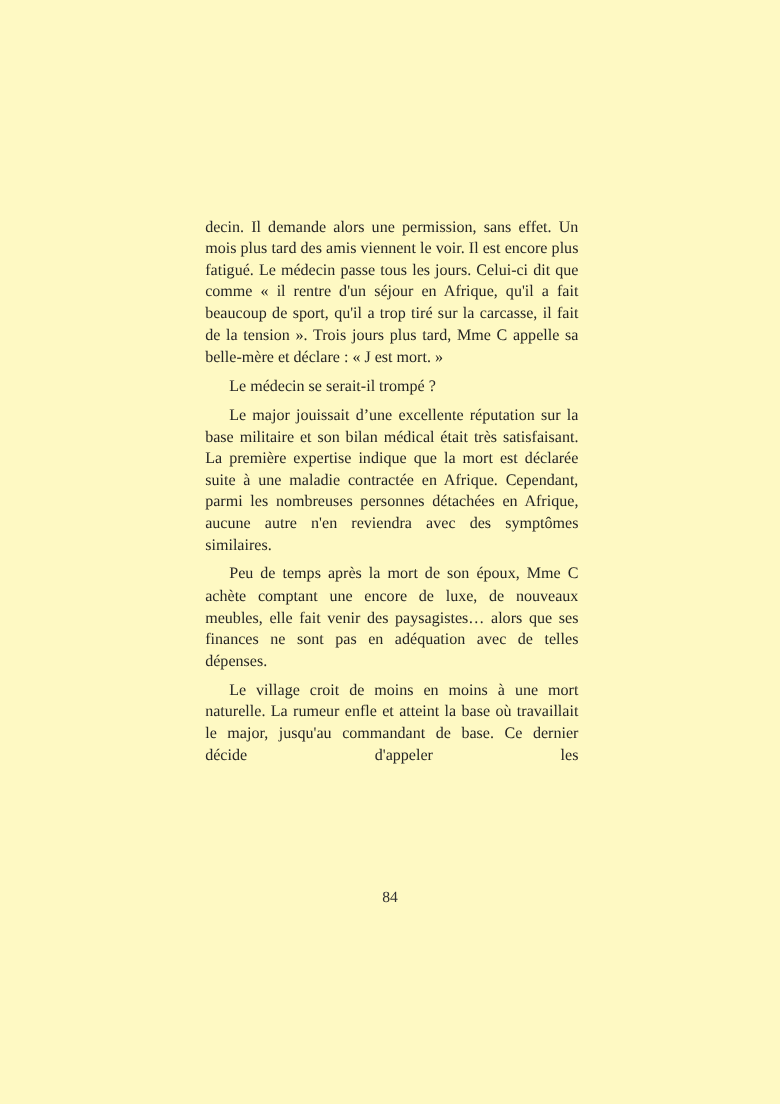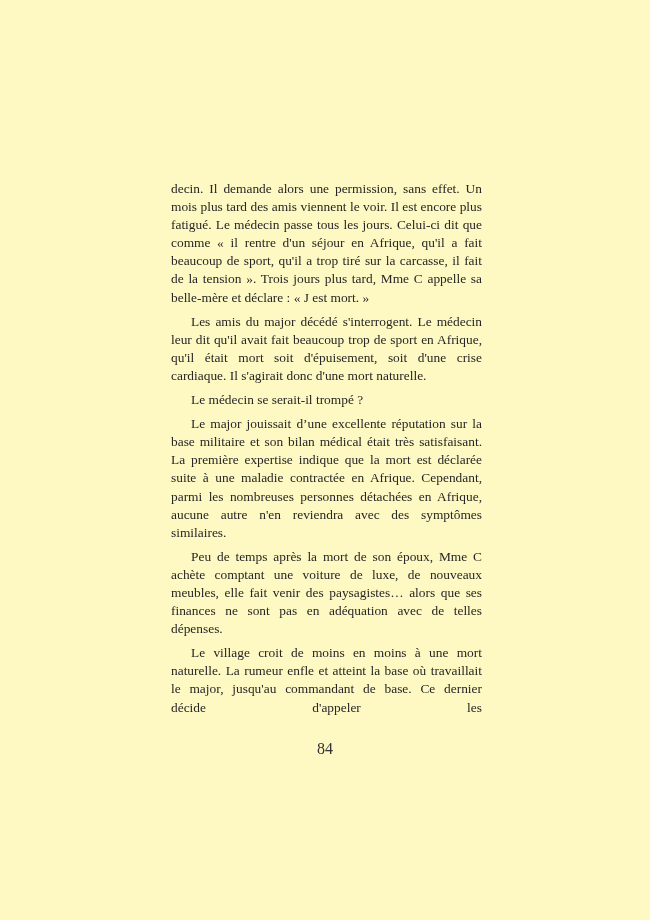--- a/index.html
+++ b/index.html
@@ -43,30 +43,29 @@
   .para.last {
     text-align-last: justify;
   }
   .page-number {
     position: absolute;
     left: 0;
     width: 650px;
     top: 740px;
     text-align: center;
     font-family: "Liberation Serif", "DejaVu Serif", serif;
-    font-size: 16px;
+    font-size: 13px;
     color: #333333;
   }
 </style>
 </head>
 <body>
 
 <div class="page">
   <div class="text-block">
     <p class="para no-indent">decin. Il demande alors une permission, sans effet. Un mois plus tard des amis viennent le voir. Il est encore plus fatigué. Le médecin passe tous les jours. Celui-ci dit que comme « il rentre d'un séjour en Afrique, qu'il a fait beaucoup de sport, qu'il a trop tiré sur la carcasse, il fait de la tension ». Trois jours plus tard, Mme C appelle sa belle-mère et déclare : « J est mort. »</p>
-    <p class="para">Les amis du major décédé s'interrogent. Le médecin leur dit qu'il avait fait beaucoup trop de sport en Afrique, qu'il était mort soit d'épuisement, soit d'une crise cardiaque. Il s'agirait donc d'une mort naturelle.</p>
     <p class="para">Le médecin se serait-il trompé ?</p>
     <p class="para">Le major jouissait d’une excellente réputation sur la base militaire et son bilan médical était très satisfaisant. La pre­mière expertise indique que la mort est déclarée suite à une maladie contractée en Afrique. Cependant, parmi les nom­breuses personnes détachées en Afrique, aucune autre n'en reviendra avec des symptômes similaires.</p>
-    <p class="para">Peu de temps après la mort de son époux, Mme C achète comptant une voiture de luxe, de nouveaux meubles, elle fait venir des paysagistes… alors que ses finances ne sont pas en adéquation avec de telles dépenses.</p>
+    <p class="para">Peu de temps après la mort de son époux, Mme C achète comptant une encore de luxe, de nouveaux meubles, elle fait venir des paysagistes… alors que ses finances ne sont pas en adéquation avec de telles dépenses.</p>
     <p class="para last">Le village croit de moins en moins à une mort naturelle. La rumeur enfle et atteint la base où travaillait le major, jus­qu'au commandant de base. Ce dernier décide d'appeler les</p>
   </div>
   <div class="page-number">84</div>
 </div>
 
 </body></html>

